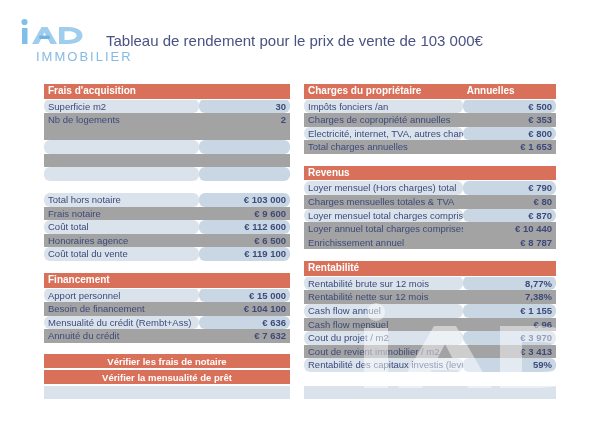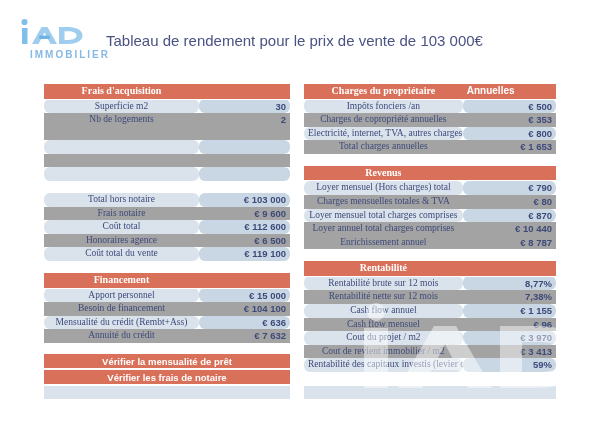--- a/index.html
+++ b/index.html
@@ -18,22 +18,22 @@
   .header{
     position:absolute;left:0;top:0;width:600px;height:72px;
   }
   .logo{
     position:absolute;left:18px;top:17px;width:86px;height:46px;
   }
   .logo-mark{
     position:absolute;left:0;top:0;width:86px;height:30px;
   }
   .logo-sub{
-    position:absolute;left:12px;top:32px;
-    font-size:10px;letter-spacing:2.0px;font-weight:700;
+    position:absolute;left:18px;top:32px;
+    font-size:13px;letter-spacing:2.0px;font-weight:400;
     color:#86b9e4;
   }
   .title{
     position:absolute;left:106px;top:32px;
     font-size:15px;color:#4a5283;font-weight:400;
     white-space:nowrap;
   }
   
   .col{position:absolute;}
   .col-left{left:44px;top:84px;width:246px;}
@@ -43,21 +43,21 @@
   .tbl td{
     font-size:9.5px;
     color:#3d4a7a;
     padding:0 4px;
     height:13.6px;
     line-height:13.6px;
     vertical-align:middle;
     overflow:hidden;
     white-space:nowrap;
   }
-  .tbl td.lab{text-align:center;font-family:Liberation Serif, serif;}
+  .tbl td.lab{text-align:left;}
   .tbl td.val{text-align:right;font-weight:700;}
 
   
   tr.head td{
     background:#d9705a;
     color:#ffffff;
     font-weight:700;
     font-size:10px;
     height:14.5px;line-height:14.5px;
     border-bottom:1px solid #ffffff;
@@ -214,22 +214,22 @@
           <td class="val">€ 636</td>
         </tr>
         <tr class="plain">
           <td class="lab">Annuité du crédit</td>
           <td class="val">€ 7 632</td>
         </tr>
       </tbody>
     </table>
 
     <div class="btnwrap">
+      <button class="btn">Vérifier les frais de notaire</button>
       <button class="btn">Vérifier la mensualité de prêt</button>
-      <button class="btn">Vérifier les frais de notaire</button>
       <div class="tail"></div>
     </div>
   </div>
 
   <div class="col col-right">
 
     <table class="tbl">
       <colgroup>
           <col class="c1">
           <col class="c2">

